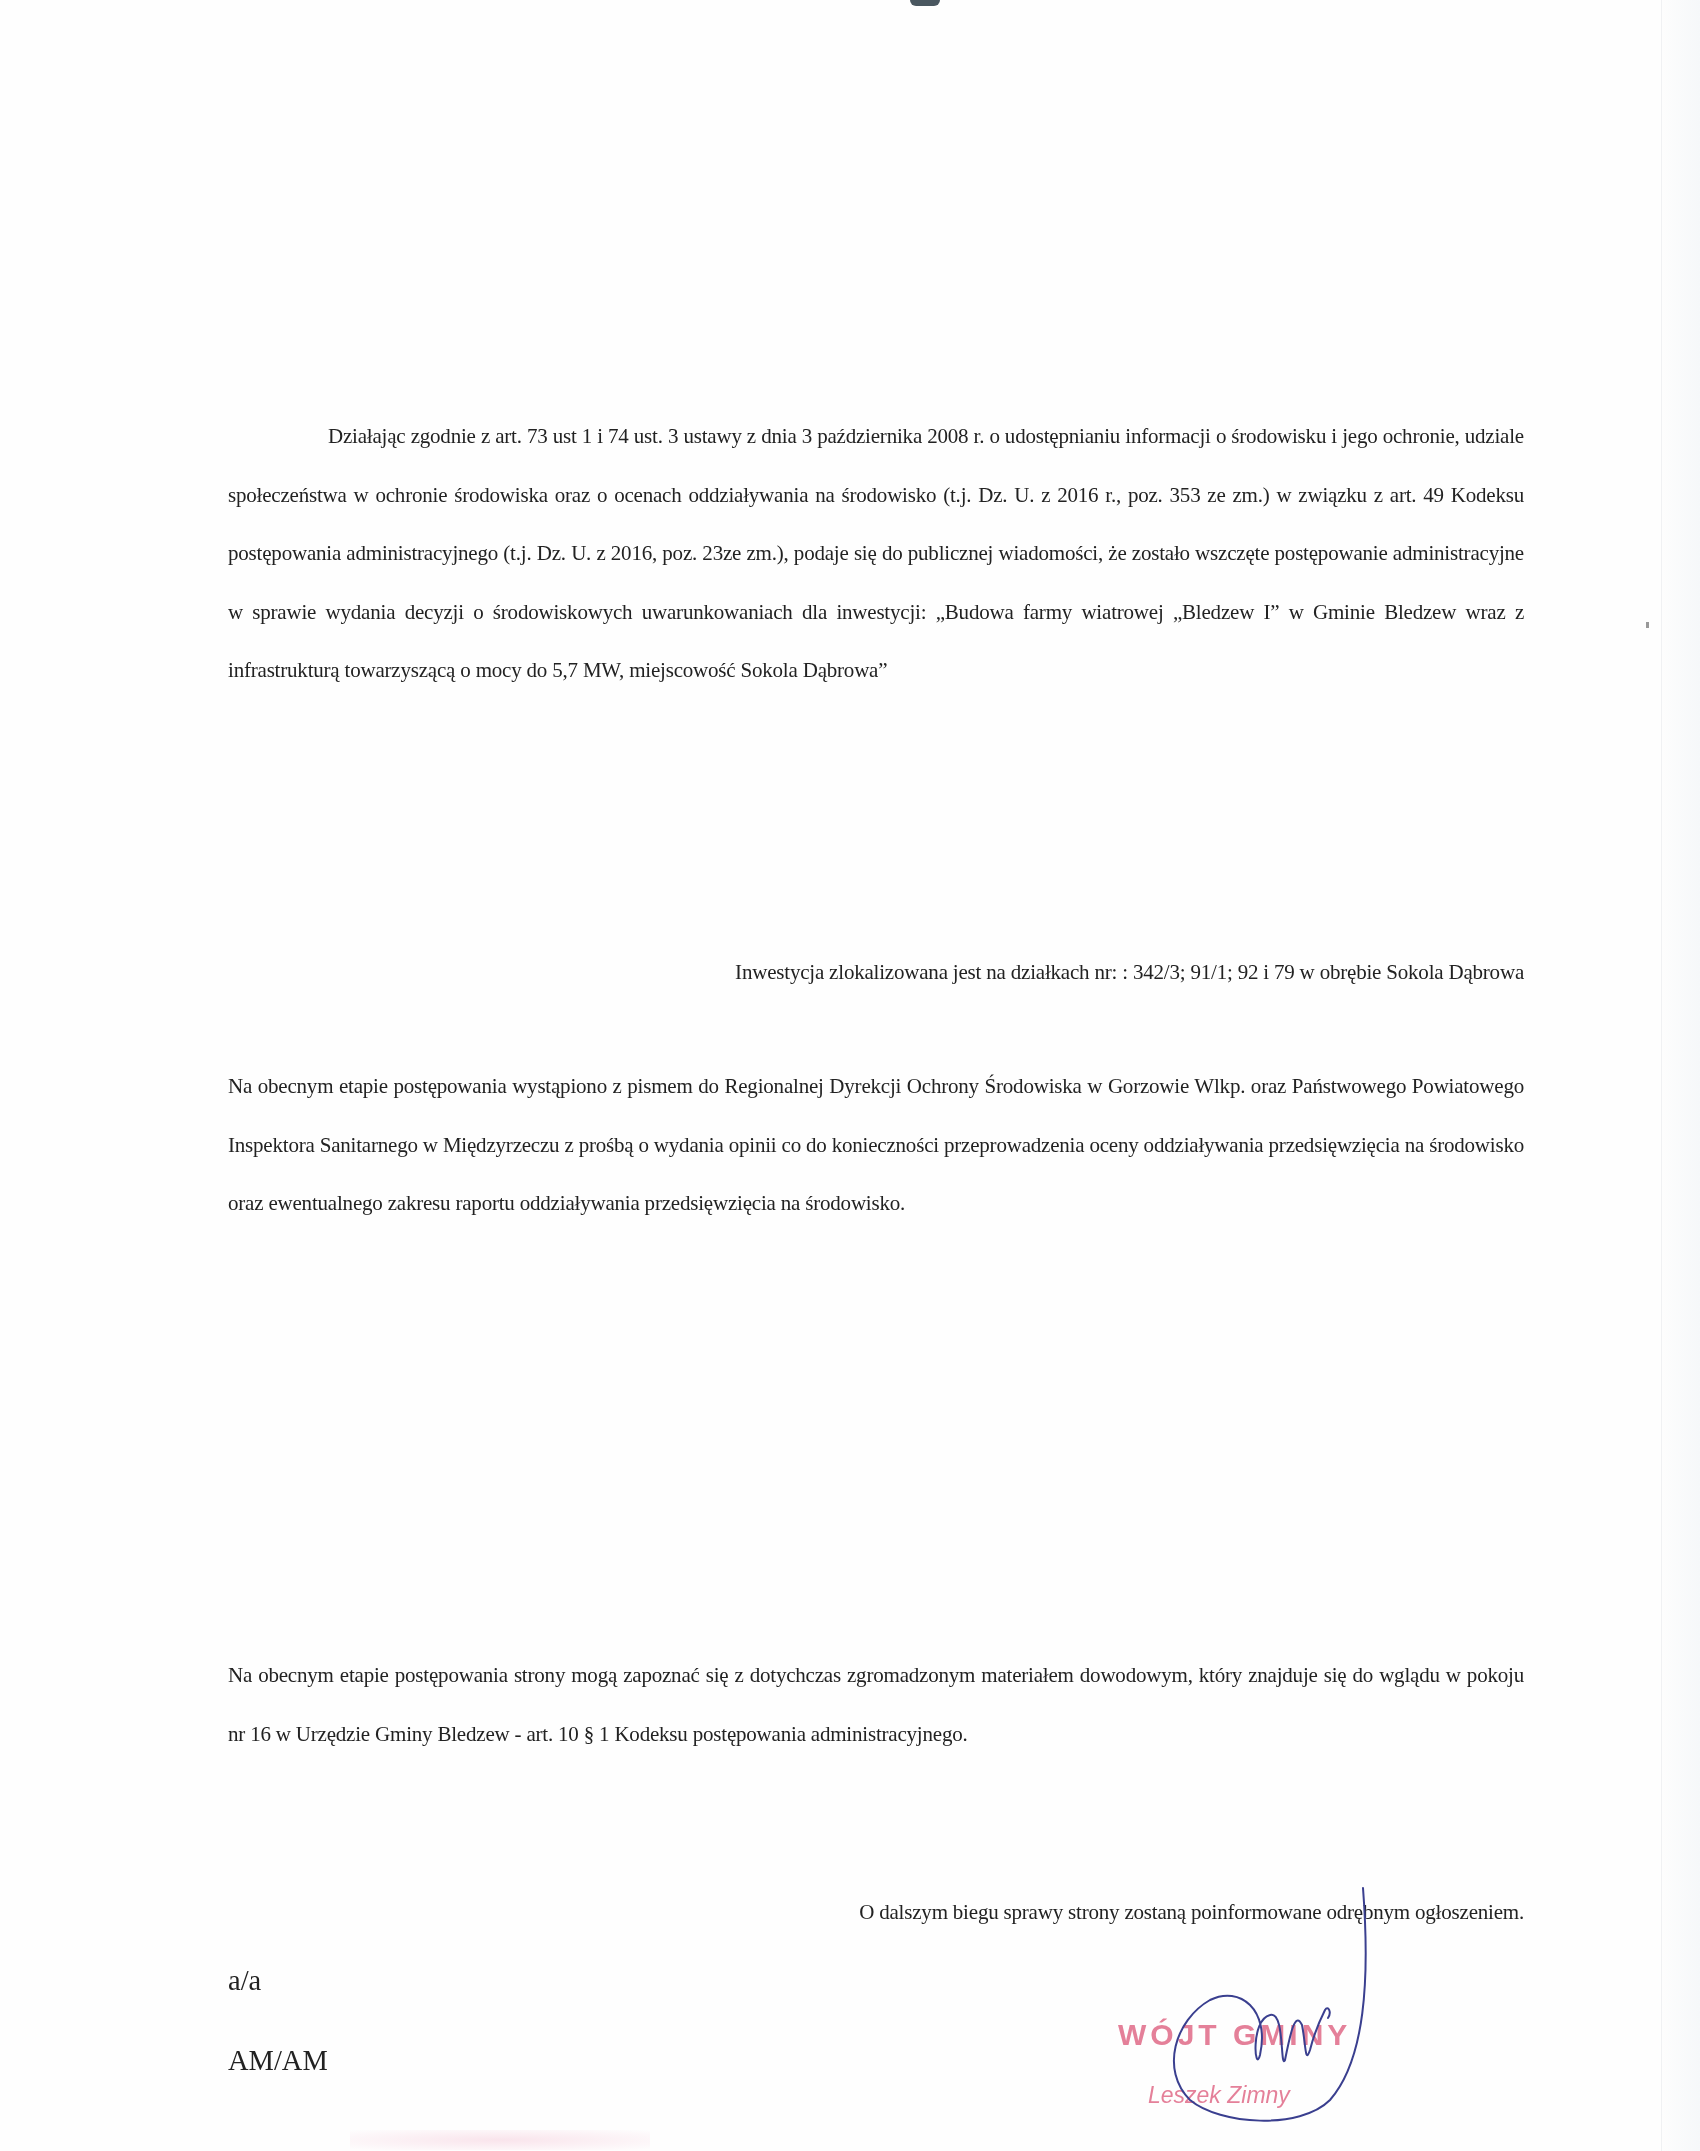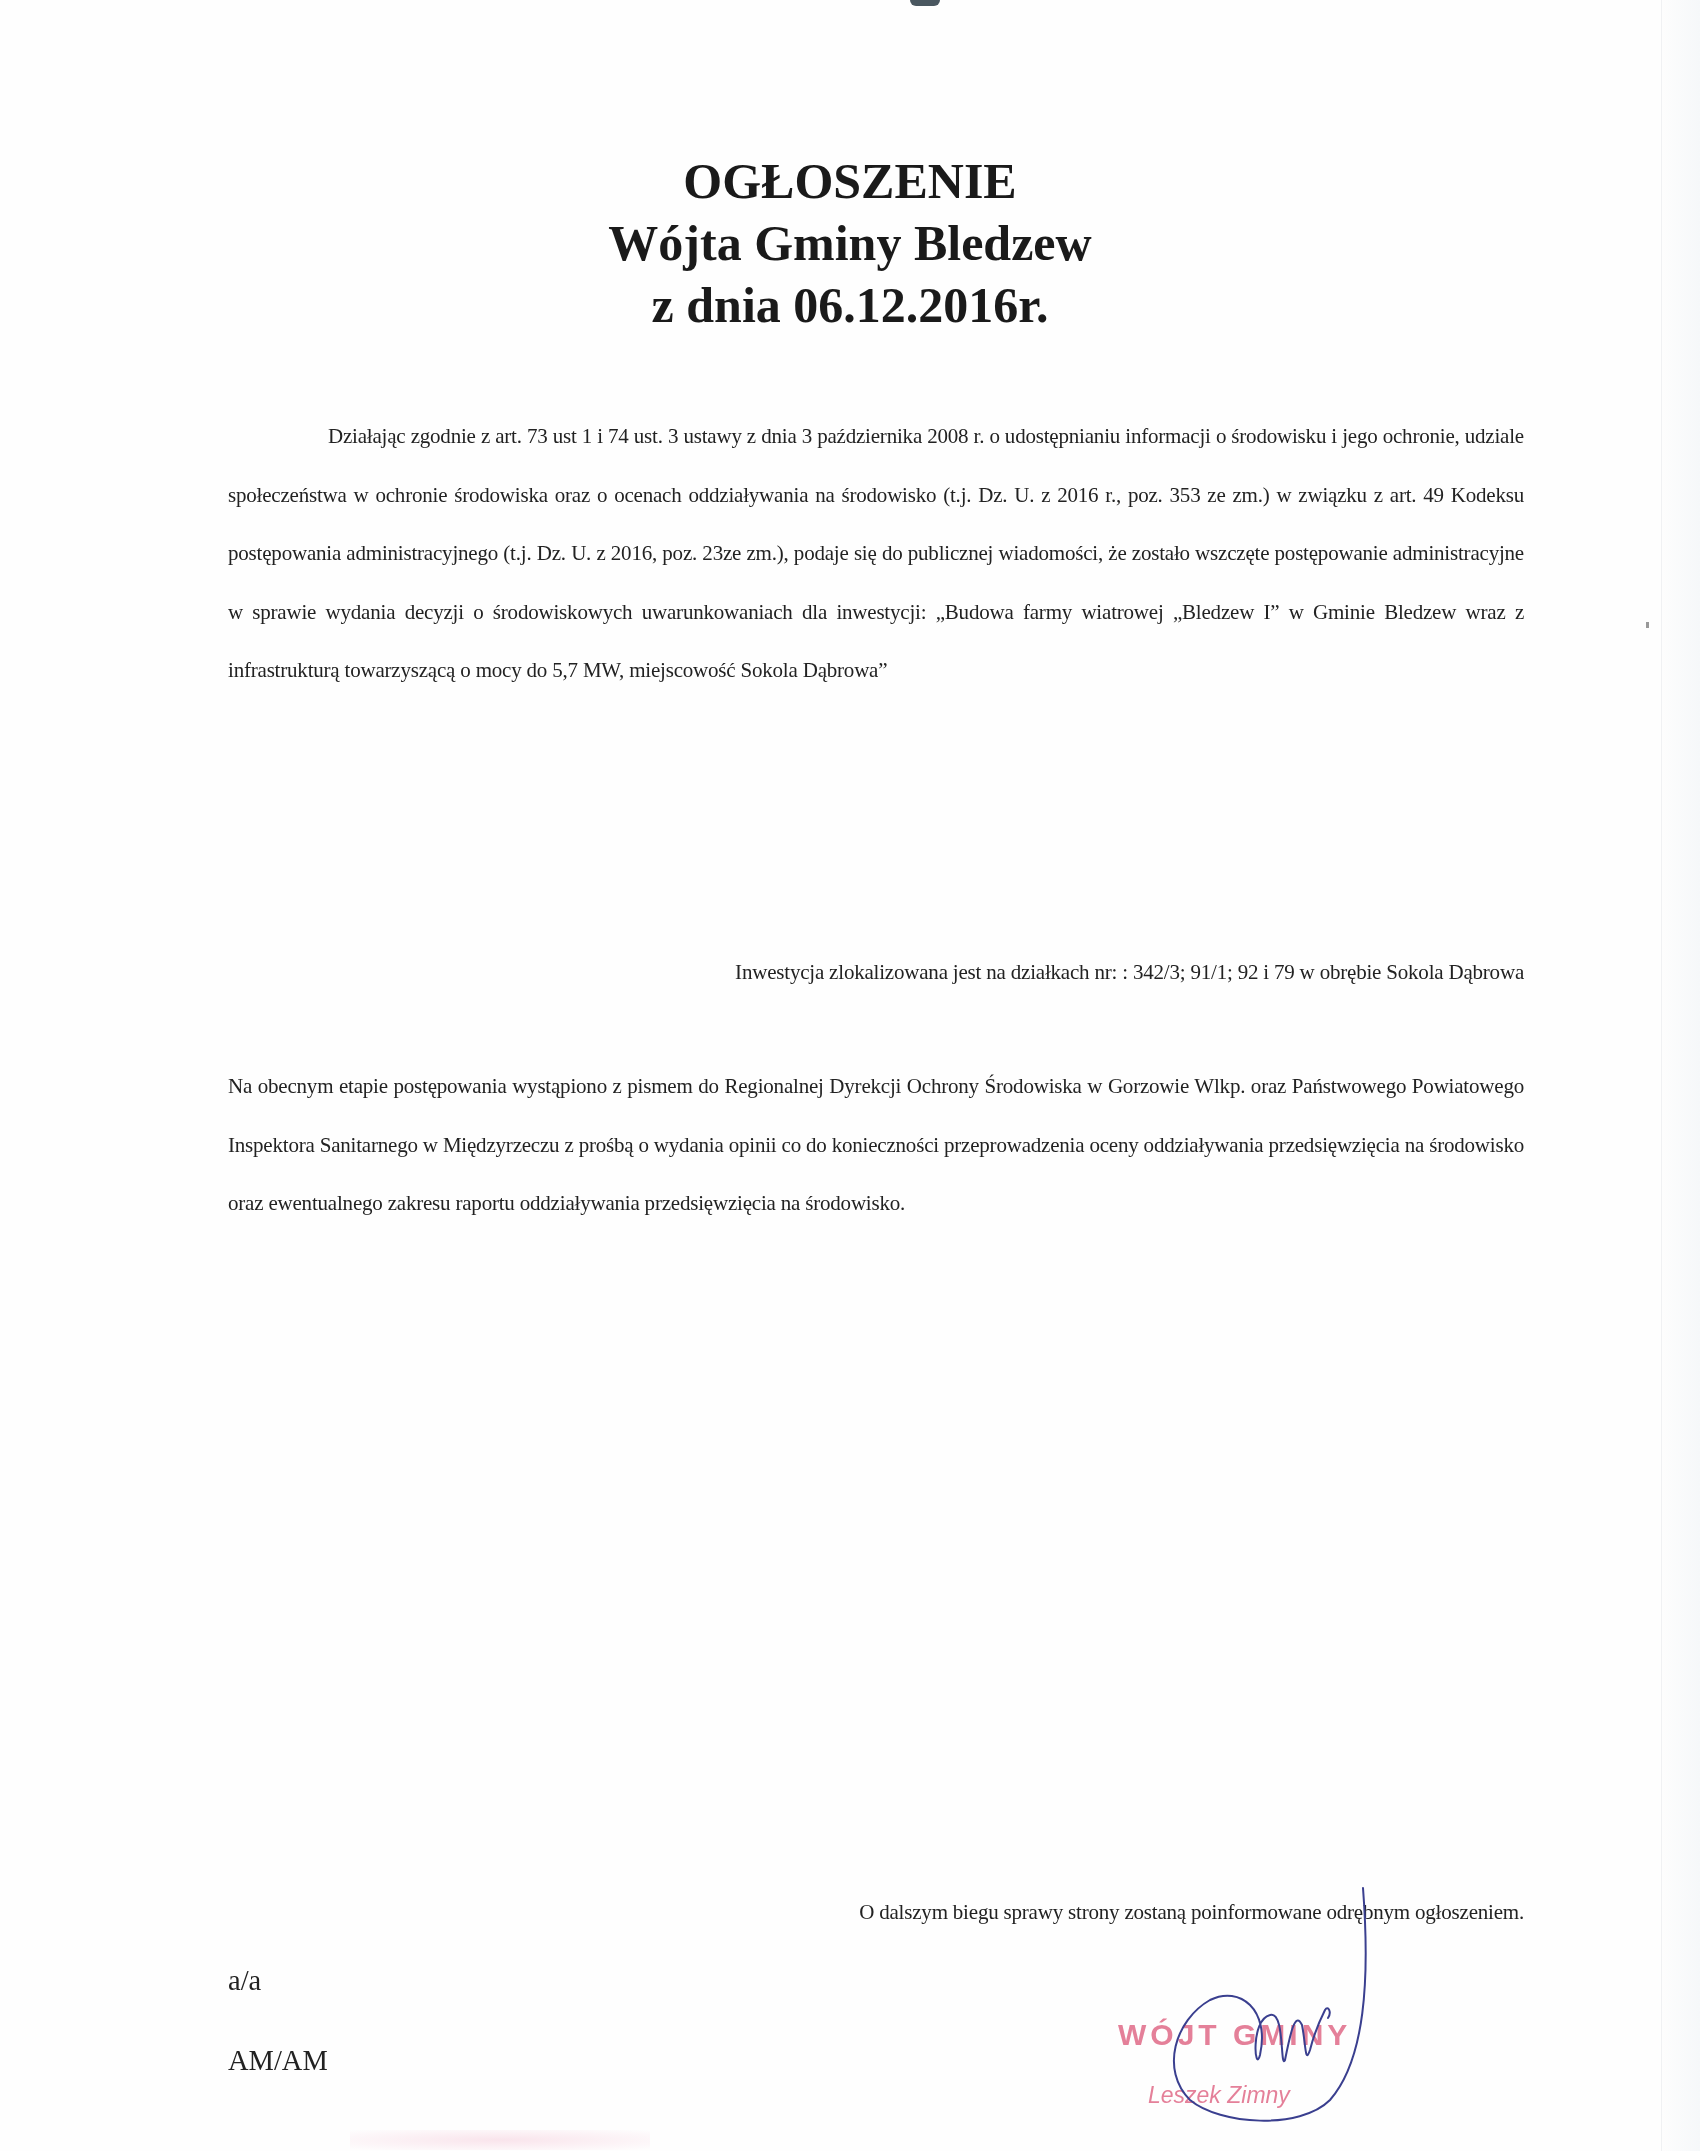--- a/index.html
+++ b/index.html
@@ -119,29 +119,25 @@
     }
   </style>
 </head>
 <body>
 
 <div class="page">
   <div class="right-edge"></div>
   <div class="top-mark"></div>
   <div class="speck" style="left:1646px; top:622px;"></div>
 
-  <div class="title-block">
-    <div>OGŁOSZENIE</div>
-    <div>Wójta Gminy Bledzew</div>
-    <div>z dnia 06.12.2016r.</div>
-  </div>
 
   <p id="p1" class="body-text indent">Działając zgodnie z art. 73 ust 1 i 74 ust. 3 ustawy z dnia 3 października 2008 r. o udostępnianiu informacji o środowisku i jego ochronie, udziale społeczeństwa w ochronie środowiska oraz o ocenach oddziaływania na środowisko (t.j. Dz. U. z 2016 r., poz. 353 ze zm.) w związku z art. 49 Kodeksu postępowania administracyjnego (t.j. Dz. U.  z 2016, poz. 23ze zm.), podaje się do publicznej wiadomości, że zostało wszczęte postępowanie administracyjne w sprawie wydania decyzji o środowiskowych uwarunkowaniach dla inwestycji: „Budowa farmy wiatrowej „Bledzew I” w Gminie Bledzew wraz z infrastrukturą towarzyszącą o mocy do 5,7 MW, miejscowość Sokola Dąbrowa”</p>
   <p id="p2" class="body-text">Inwestycja zlokalizowana jest na działkach nr: : 342/3; 91/1;  92 i 79 w obrębie Sokola Dąbrowa</p>
   <p id="p3" class="body-text">Na obecnym etapie postępowania wystąpiono z pismem do Regionalnej Dyrekcji Ochrony Środowiska w Gorzowie Wlkp. oraz Państwowego Powiatowego Inspektora Sanitarnego w Międzyrzeczu z prośbą o wydania opinii co do konieczności przeprowadzenia oceny oddziaływania przedsięwzięcia na środowisko oraz ewentualnego zakresu raportu oddziaływania przedsięwzięcia na środowisko.</p>
+  <p id="p5" class="body-text">Na obecnym etapie postępowania strony mogą zapoznać się z dotychczas zgromadzonym materiałem dowodowym, który znajduje się do wglądu w pokoju nr 16 w Urzędzie Gminy Bledzew - art. 10 § 1 Kodeksu postępowania administracyjnego.</p>
   <p id="p6" class="body-text">O dalszym biegu sprawy strony zostaną poinformowane odrębnym ogłoszeniem.</p>
 
   <div id="aa" class="initials">a/a</div>
   <div id="amam" class="initials">AM/AM</div>
 
   <div class="stamp">
     <div class="stamp-line1">WÓJT GMINY</div>
     <div class="stamp-line2">Leszek Zimny</div>
   </div>
 

